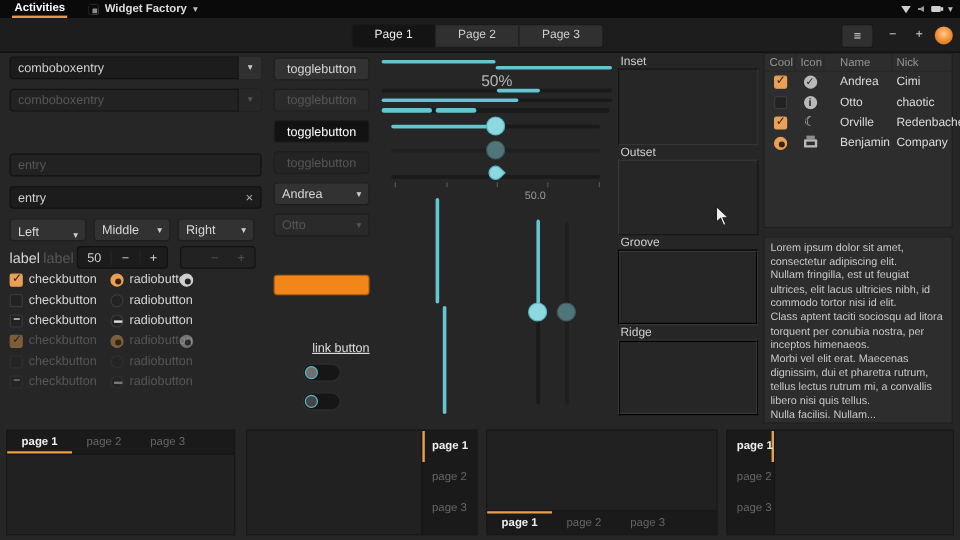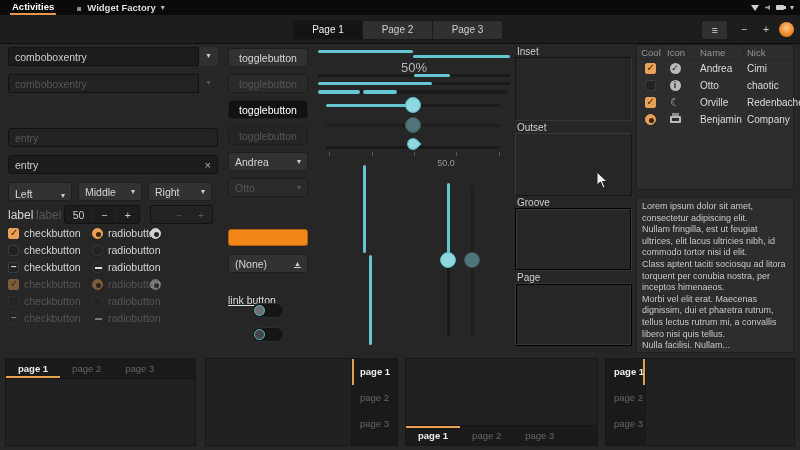--- a/index.html
+++ b/index.html
@@ -271,26 +271,22 @@
     <span class="arr">▾</span>
   </div>
   <div class="btn combo dim" style="left:228px; top:178px; width:80px;">
     <span>Otto</span>
     <span class="arr">▾</span>
   </div>
 
 
   <div class="btn" style="left:228px; top:229px; width:80px; height:17px; background:#f28618; border-color:#b35f0e;"></div>
 
-  <div class="btn combo" style="left:228px; top:254px; width:80px;">
-    <span>(None)</span>
-    <span style="font-size:7px; color:#cfcfcf; border-bottom:1px solid #cfcfcf; line-height:7px;">▲</span>
-  </div>
-
-  <div style="position:absolute; left:228px; top:294px; width:80px; text-align:left;">
+
+  <div style="position:absolute; left:228px; top:284px; width:80px; text-align:right;">
     <span class="link">link button</span>
   </div>
 
   <div class="switch" style="left:252px; top:303px;">
     <span class="knob"></span>
   </div>
   <div class="switch dim" style="left:252px; top:327px;">
     <span class="knob"></span>
   </div>
 
@@ -338,21 +334,21 @@
 
   <span class="frame-label" style="left:517px; top:46px;">Inset</span>
   <div class="frame f-inset" style="left:515px; top:57px; height:64px;"></div>
 
   <span class="frame-label" style="left:517px; top:122px;">Outset</span>
   <div class="frame f-outset" style="left:515px; top:133px; height:63px;"></div>
 
   <span class="frame-label" style="left:517px; top:197px;">Groove</span>
   <div class="frame f-groove" style="left:515px; top:208px; height:63px;"></div>
 
-  <span class="frame-label" style="left:517px; top:272px;">Page</span>
+  <span class="frame-label" style="left:517px; top:272px;">Ridge</span>
   <div class="frame f-ridge" style="left:515px; top:283px; height:63px;"></div>
 
   <svg class="cursor-svg" width="12" height="18" viewBox="0 0 12 18">
     <path d="M1,1 L1,14 L4.5,11 L7,17 L9,16 L6.5,10.5 L11,10.5 Z" fill="#efefef" stroke="#222" stroke-width="1"></path>
   </svg>
 
   <div class="table">
     <div class="thead">
       <div class="c-cool">Cool</div>
       <div class="c-icon">Icon</div>

